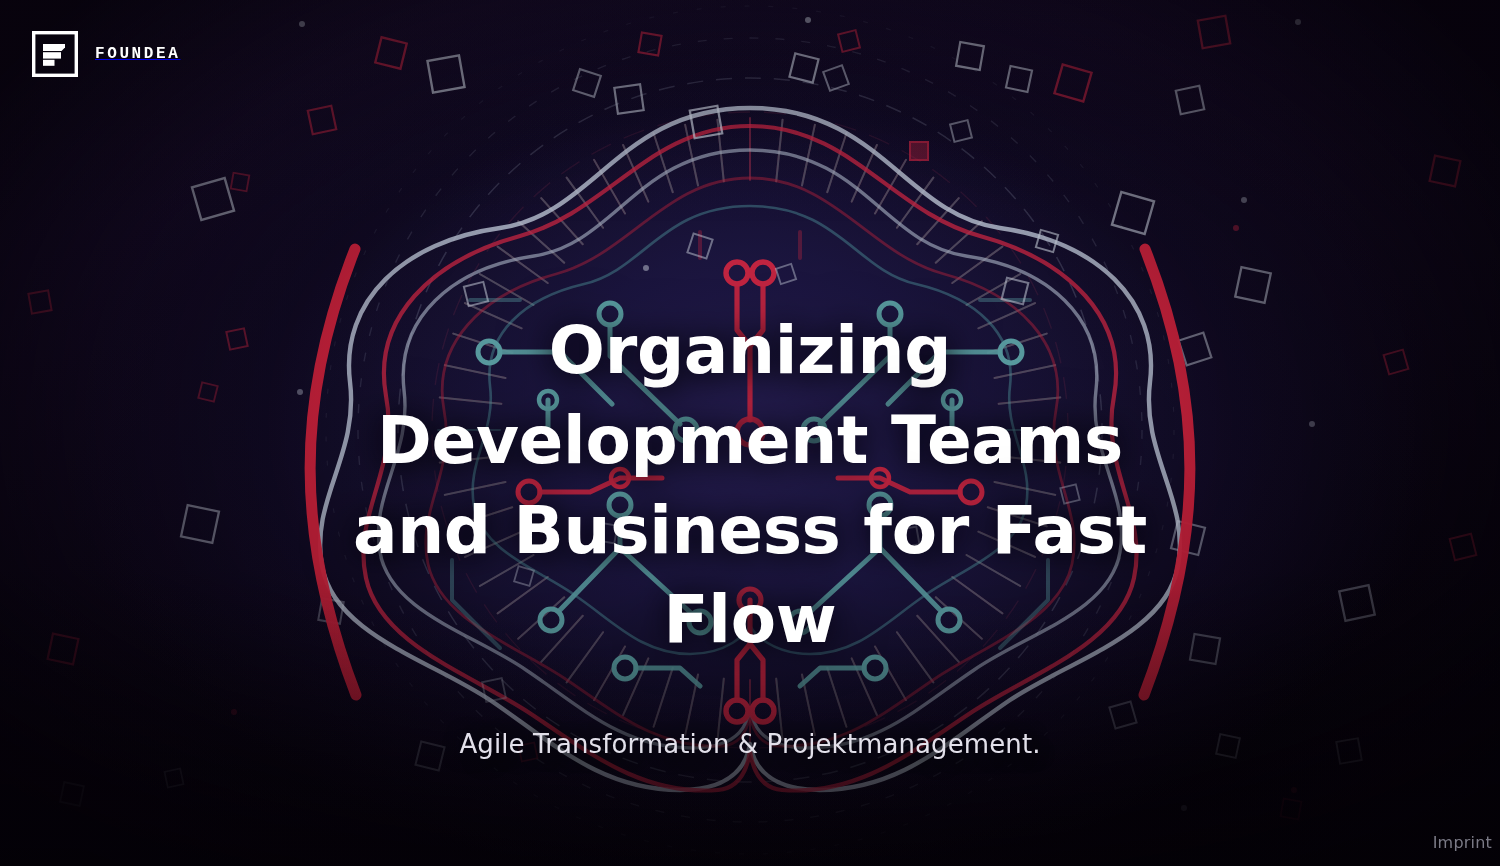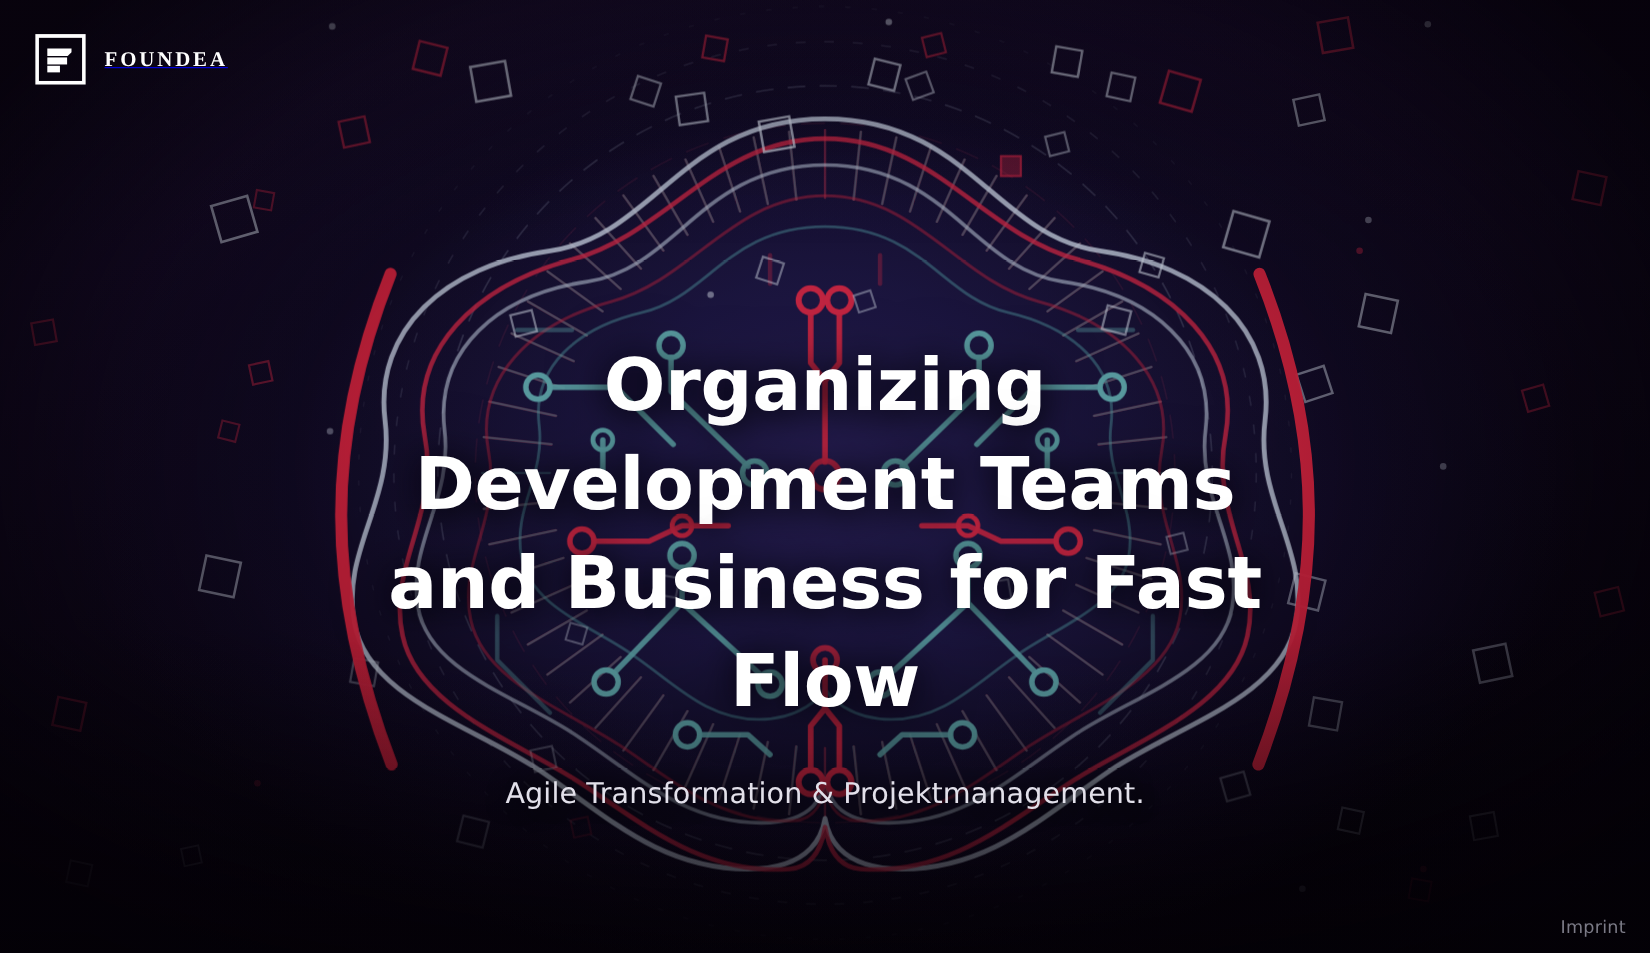--- a/index.html
+++ b/index.html
@@ -43,25 +43,25 @@
     left:32px; top:31px;
     display:flex; align-items:center; gap:17px;
     z-index:6;
   }
   .brand-mark {
     width:46px; height:46px;
     display:block;
   }
   .brand-name {
     color:#ffffff;
-    font-size:19px;
+    font-size:16px;
     font-weight:bold;
     letter-spacing:2.6px;
     line-height:1;
-    font-family:Liberation Serif, serif;
+    font-family:Liberation Mono, monospace;
     white-space:nowrap;
   }
 
   
   .hero {
     position:absolute;
     left:0; right:0;
     top:300px;
     z-index:5;
     text-align:center;
@@ -72,34 +72,34 @@
     font-size:66px;
     font-weight:bold;
     line-height:1.36;
     letter-spacing:-0.3px;
     font-family:"DejaVu Sans", sans-serif;
     text-shadow:0 2px 26px rgba(6,2,14,0.82), 0 0 52px rgba(8,3,18,0.55);
     max-width:900px;
     margin:6px auto;
   }
   .hero-subtitle {
-    margin-top:40px;
+    margin-top:62px;
     color:#e2e0ea;
     font-size:26px;
     font-weight:normal;
     line-height:1.35;
     letter-spacing:0.1px;
     font-family:"DejaVu Sans", sans-serif;
     text-shadow:0 2px 18px rgba(6,2,14,0.85);
   }
 
   
   .imprint {
     position:absolute;
-    right:22px; bottom:14px;
+    right:8px; bottom:14px;
     z-index:6;
     color:#7b7a86;
     font-size:16px;
     font-family:"DejaVu Sans", sans-serif;
     text-decoration:none;
     letter-spacing:0.2px;
   }
 </style>
 </head>
 <body>

